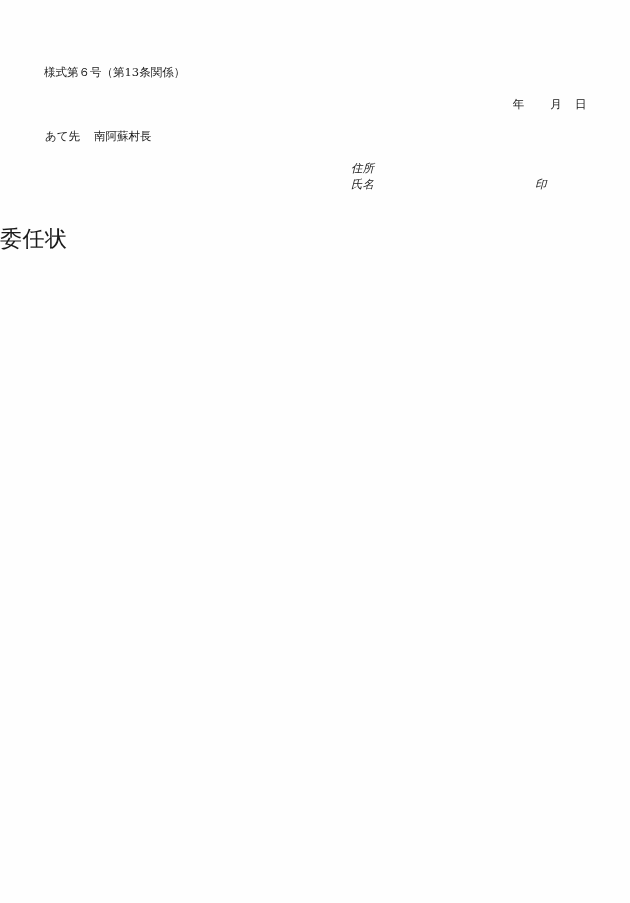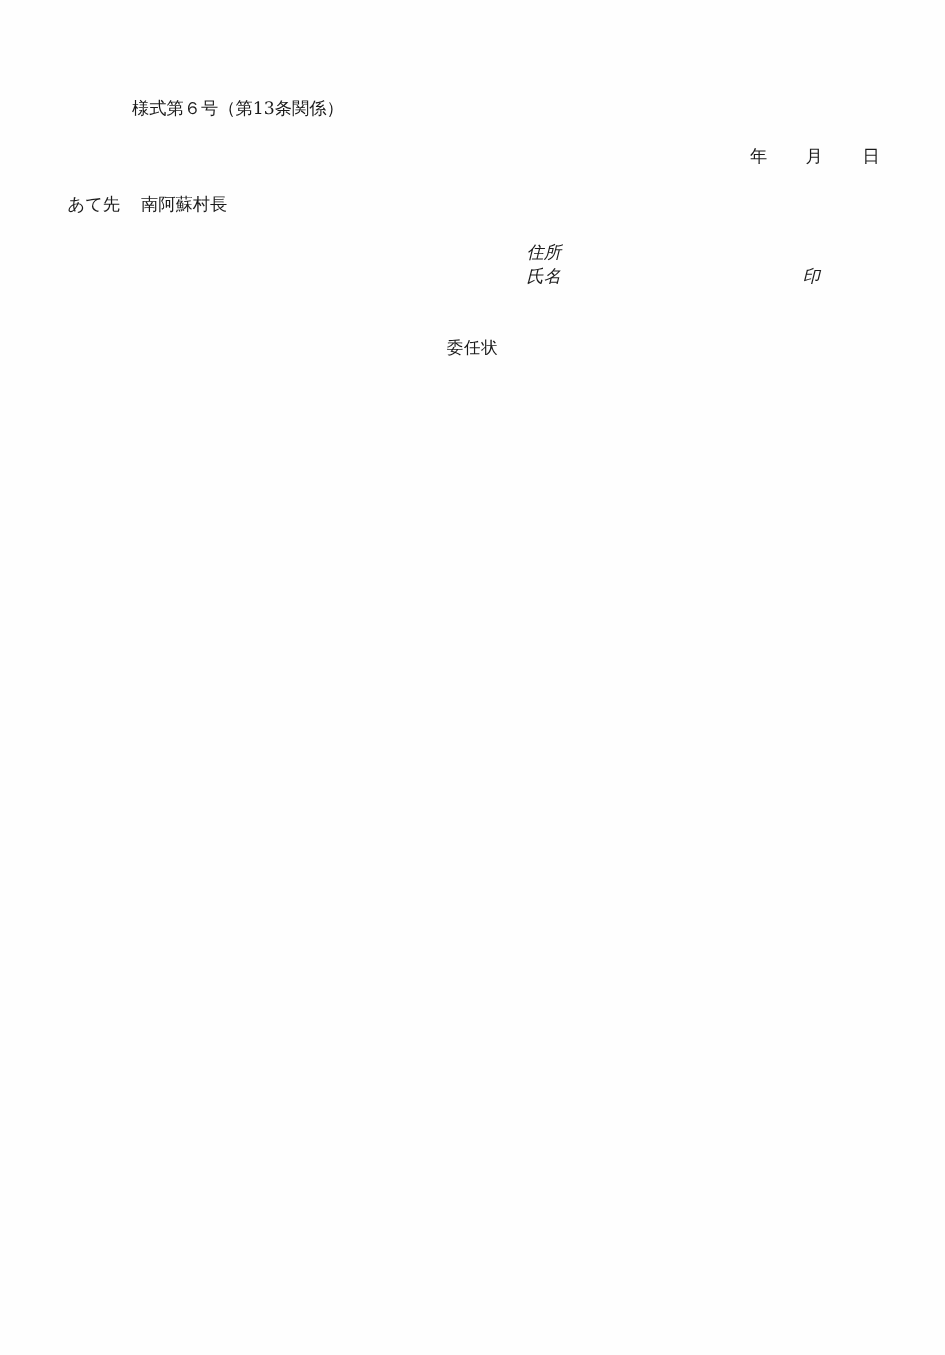--- a/index.html
+++ b/index.html
@@ -20,28 +20,28 @@
       left: 0; top: 0;
       width: 630px; height: 903px;
       background: #fefefe;
     }
     .form-number {
       position: absolute;
       left: 44px;
       top: 65px;
       font-size: 11.5px;
       white-space: nowrap;
-      margin-left: 44px;
     }
     .date-line {
       position: absolute;
       top: 97px;
       left: 500px;
       font-size: 11.5px;
       white-space: nowrap;
+      text-align: center;
     }
     .date-line span { display: inline-block; }
     .date-year { width: 37px; }
     .date-month { width: 38px; }
     .recipient {
       position: absolute;
       left: 45px;
       top: 129px;
       font-size: 11.5px;
       white-space: nowrap;
@@ -59,22 +59,21 @@
     .seal {
       position: absolute;
       left: 184px;
       top: 0;
     }
     .title {
       position: absolute;
       left: 0;
       width: 630px;
       top: 224px;
-      text-align: center;
-      font-size: 11px;
+      font-size: 22px;
       letter-spacing: 0.5px;
     }
     .body-text {
       position: absolute;
       left: 44px;
       top: 261px;
       width: 544px;
       font-size: 11.5px;
       line-height: 16px;
       text-align: justify;

